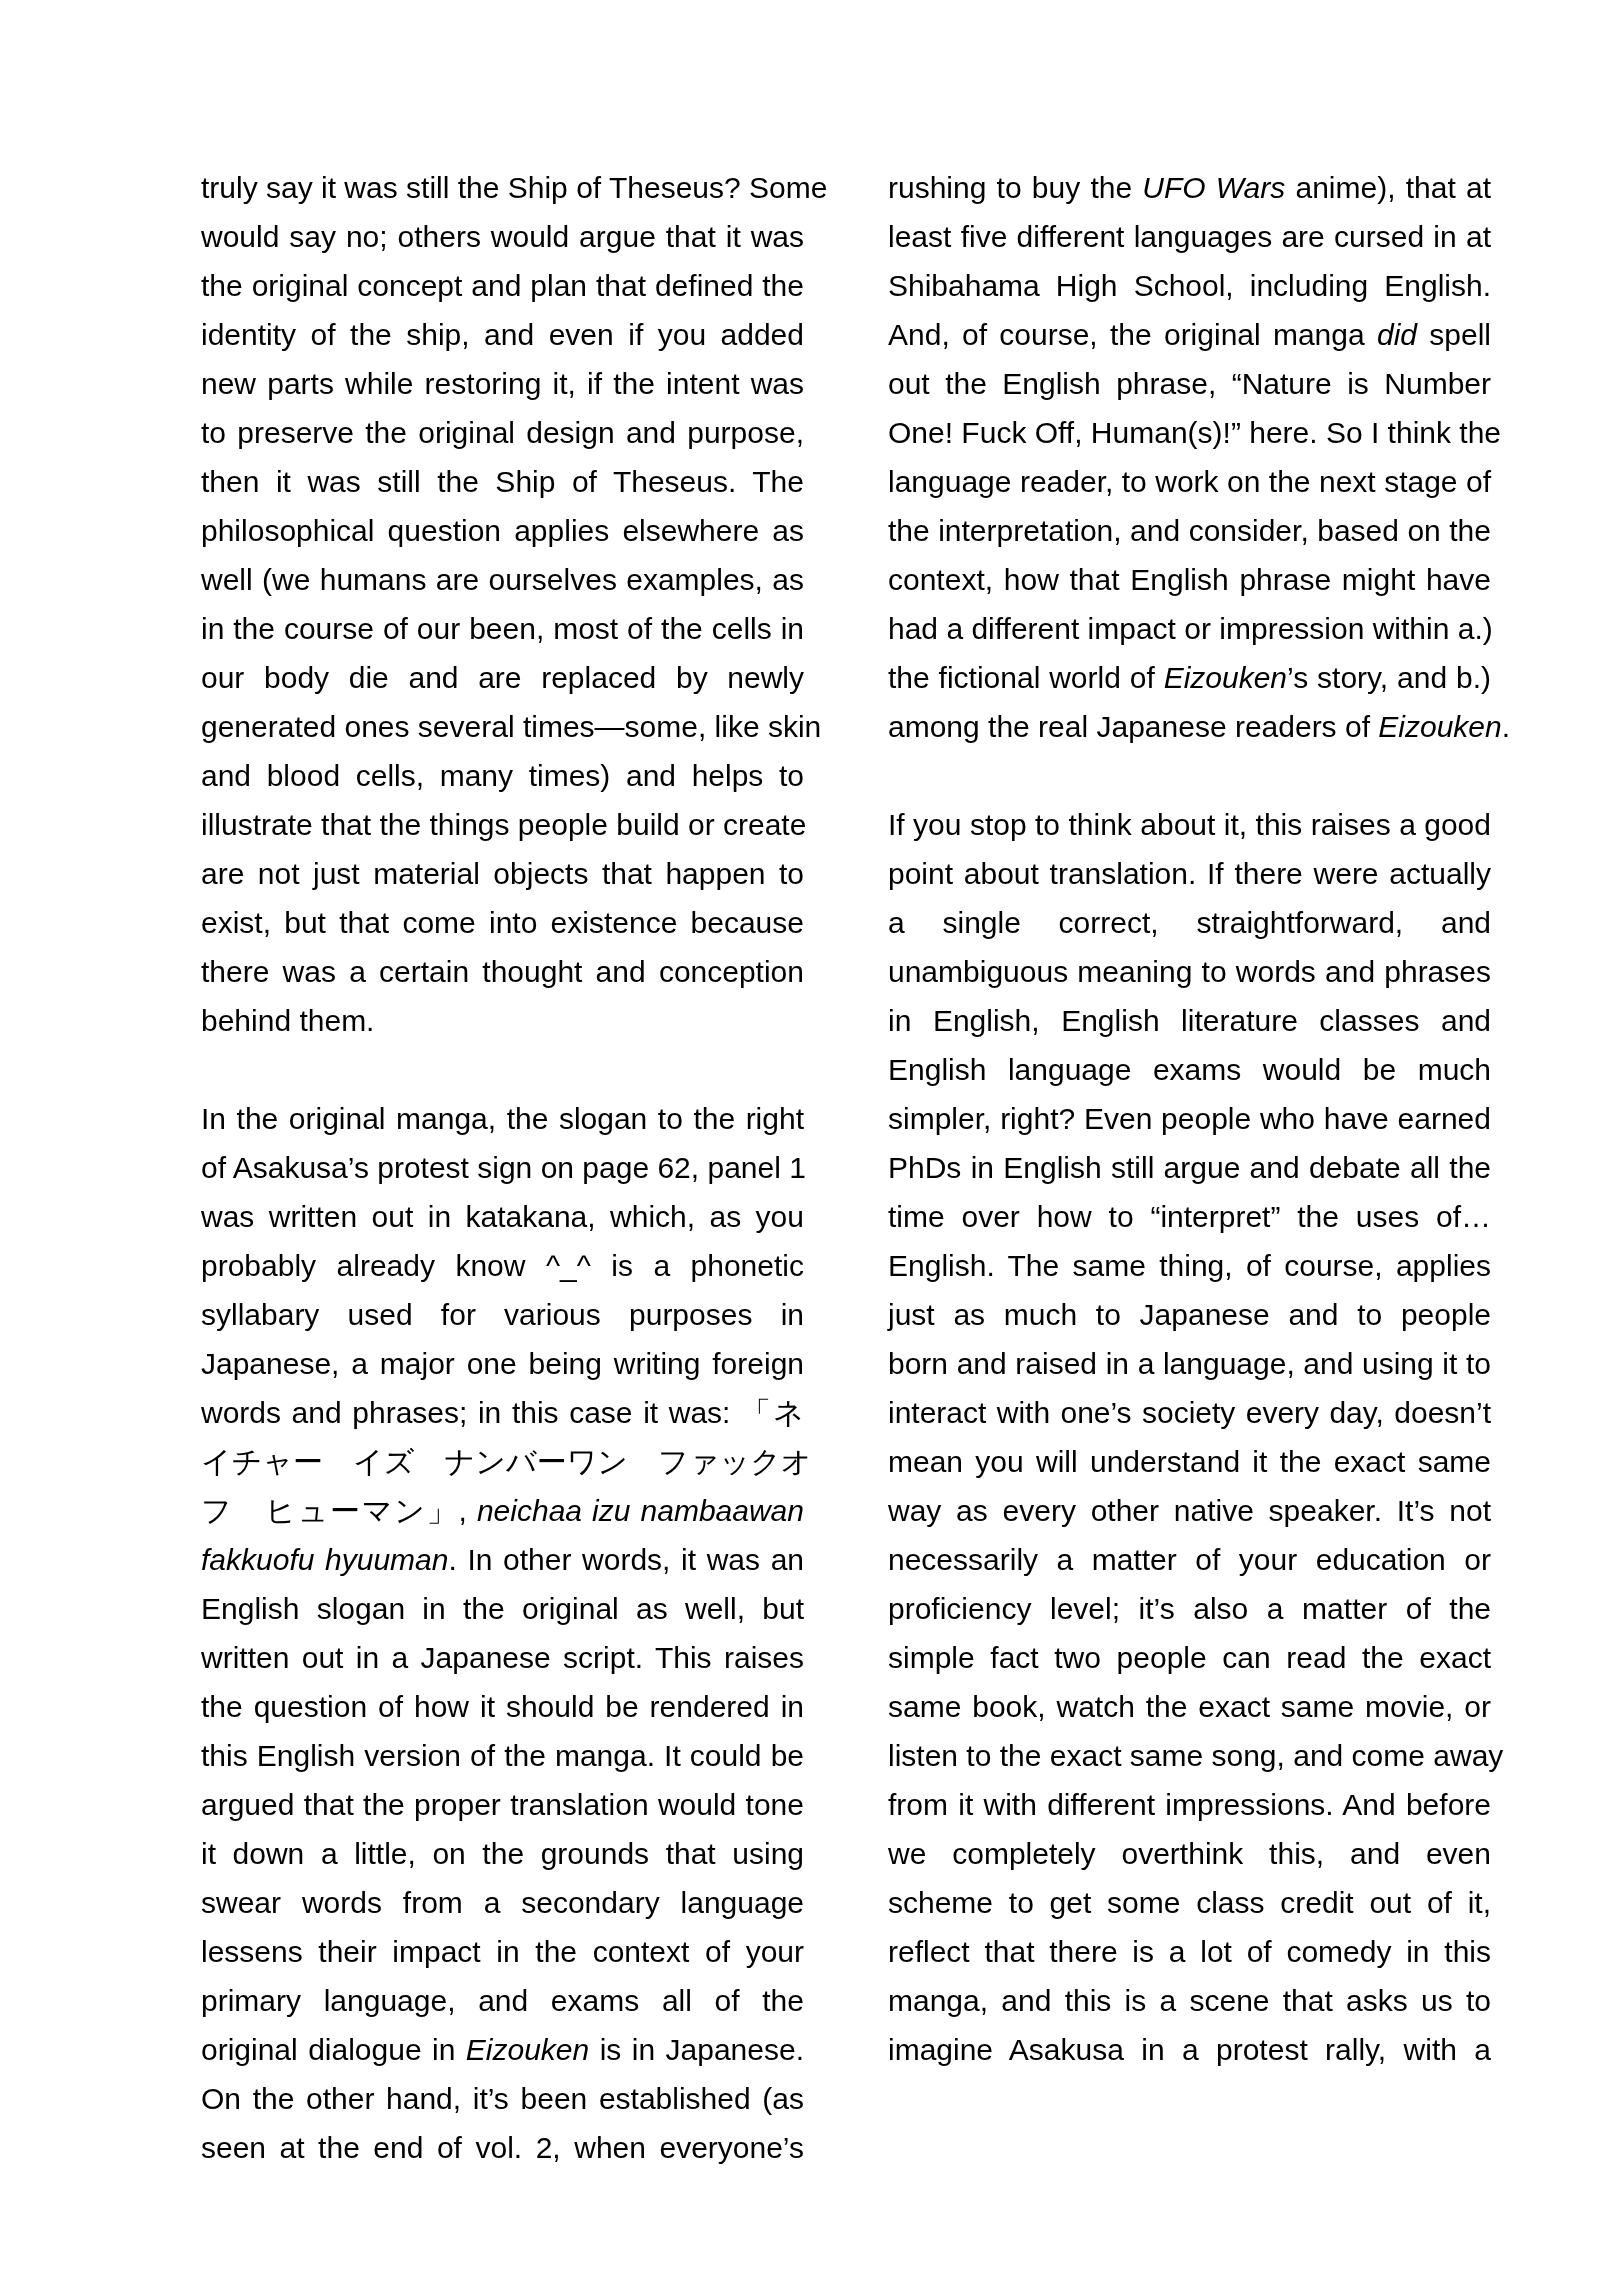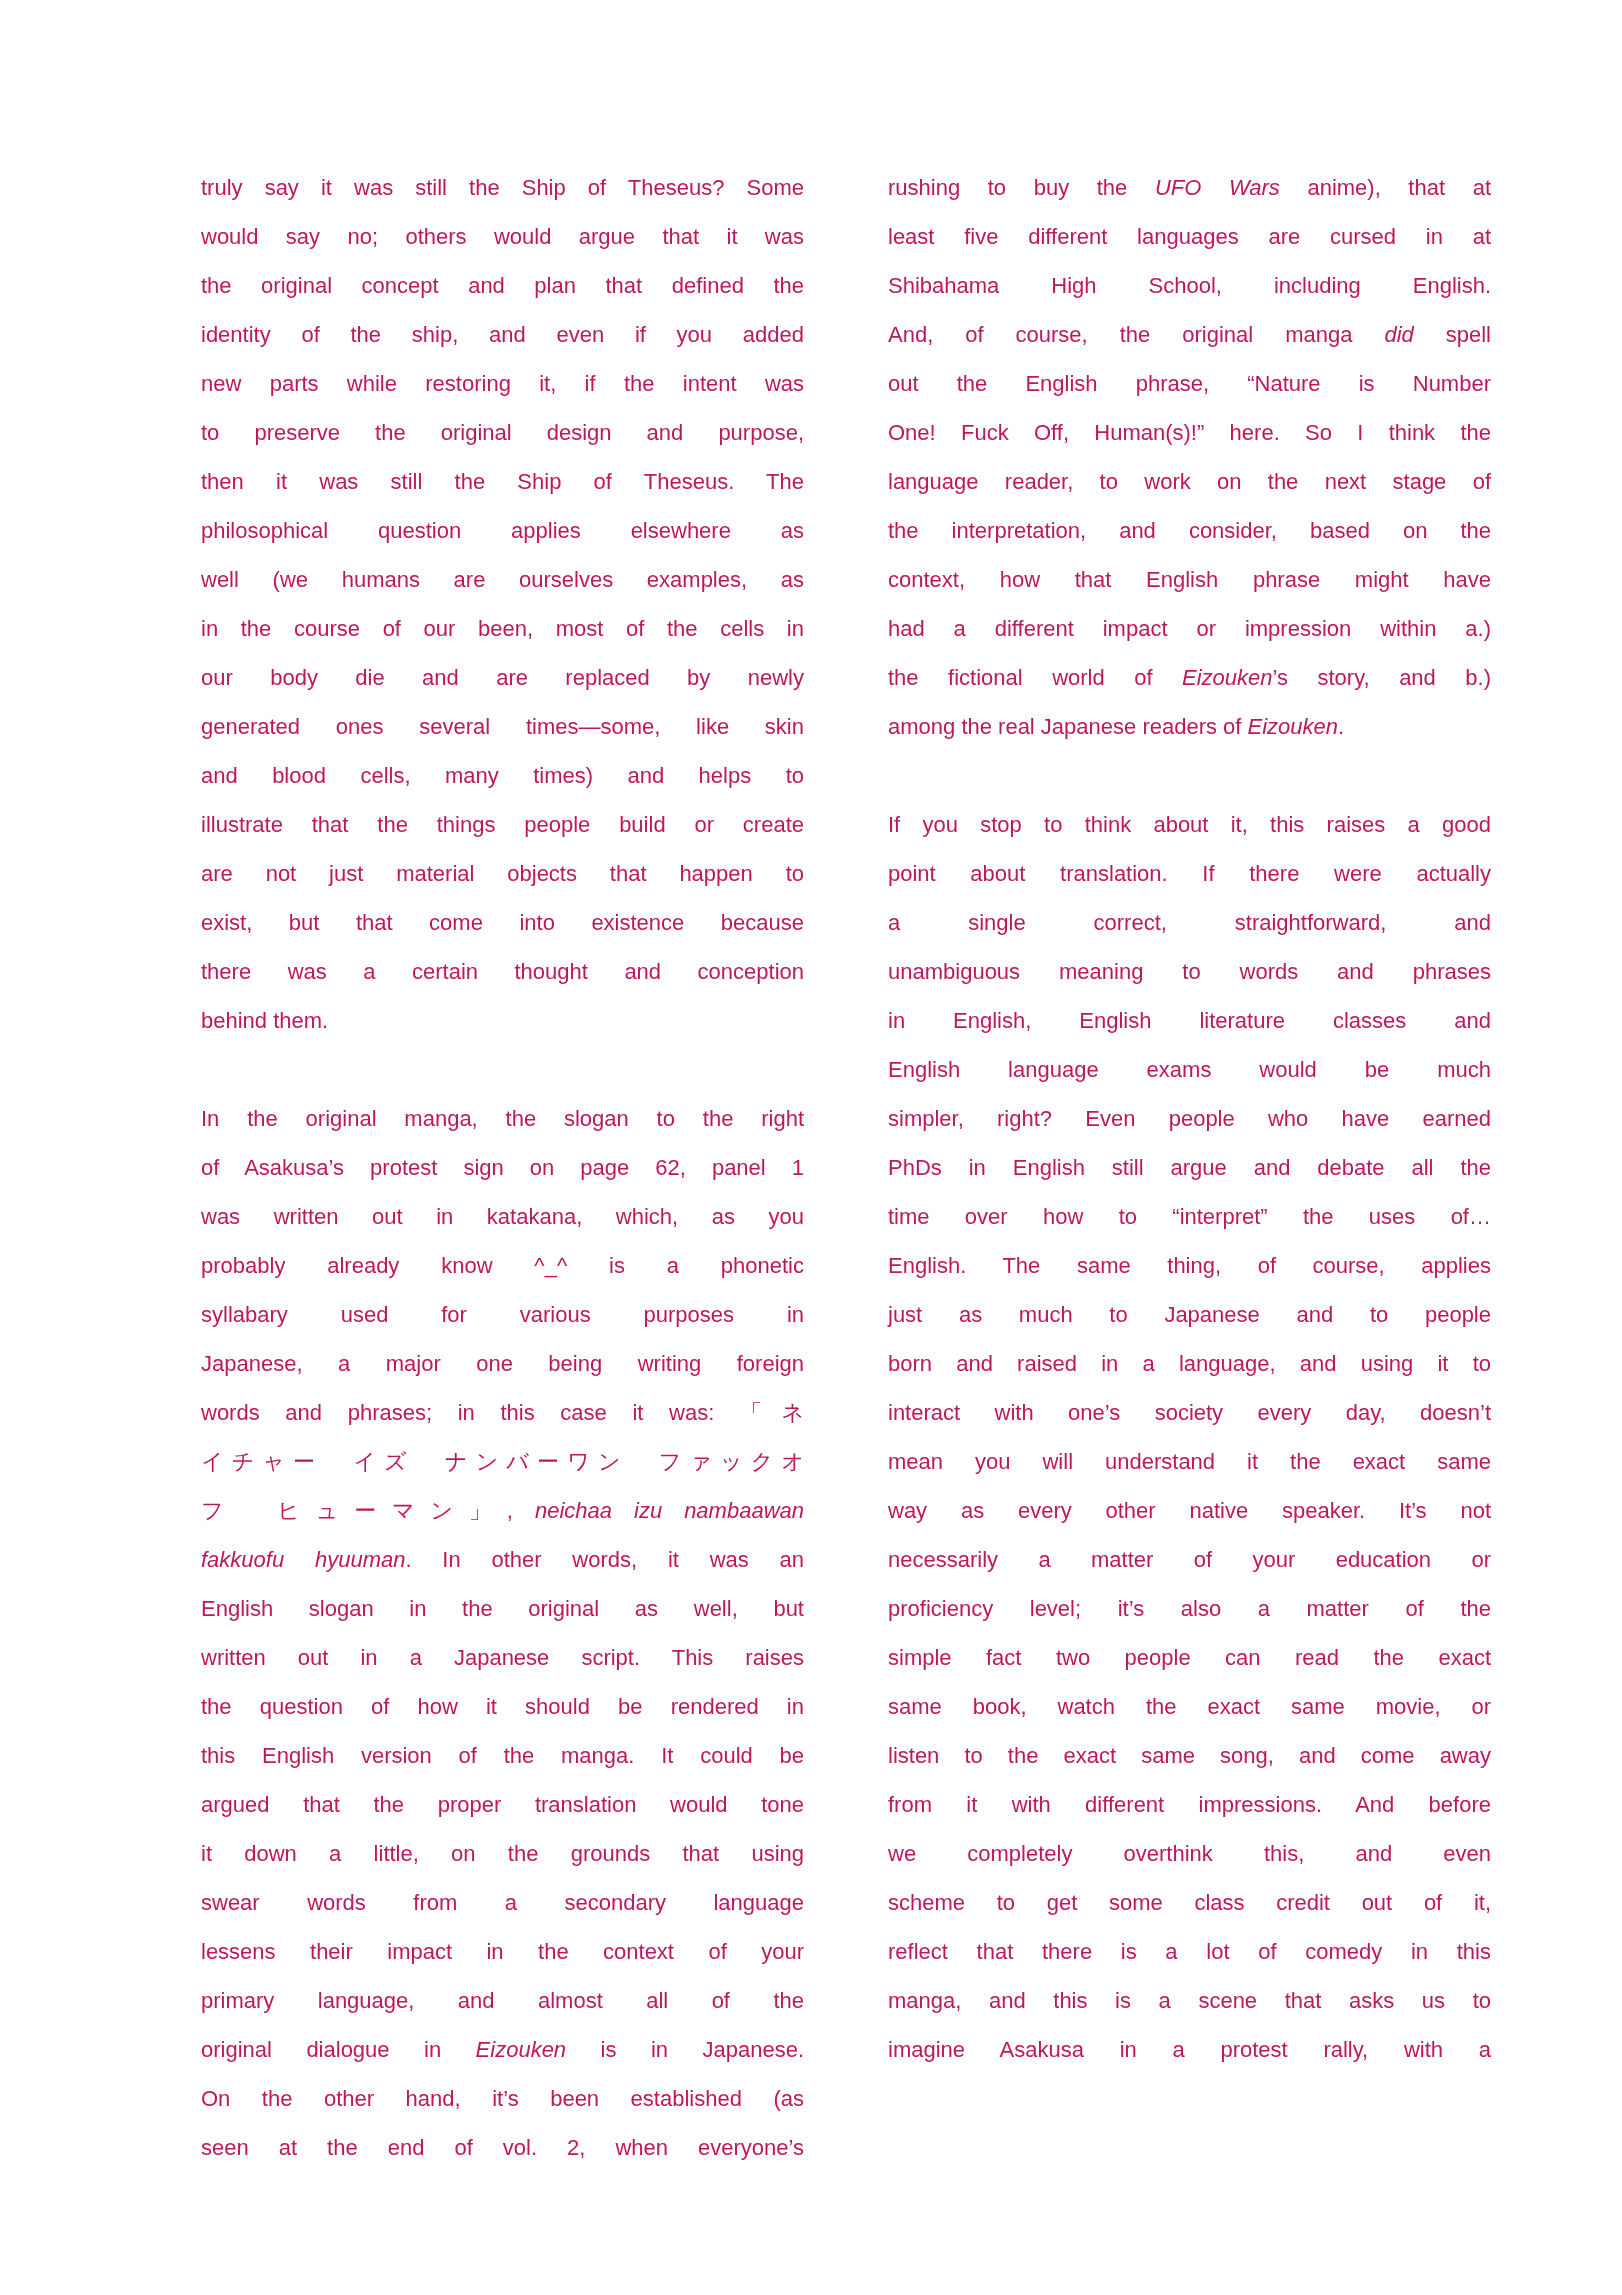--- a/index.html
+++ b/index.html
@@ -17,23 +17,23 @@
       position: absolute;
       left: 0; top: 0;
       width: 1623px;
       height: 2295px;
       background: #ffffff;
     }
     .column {
       position: absolute;
       top: 163px;
       width: 603px;
-      color: #be185d;
+      color: #000000;
       font-family: "Liberation Sans", sans-serif;
-      font-size: 22px;
+      font-size: 30px;
       line-height: 49px;
       text-align: justify;
       text-justify: inter-word;
       hyphens: none;
     }
     .col-left { left: 201px; }
     .col-right { left: 864px; margin-left: 24px; }
     .para {
       margin: 0 0 49px 0;
     }
@@ -88,21 +88,21 @@
         <span class="line"><span>フ　ヒューマン」, </span><em>neichaa izu nambaawan</em><span></span></span>
         <span class="line"><span></span><em>fakkuofu hyuuman</em><span>. In other words, it was an</span></span>
         <span class="line">English slogan in the original as well, but</span>
         <span class="line">written out in a Japanese script. This raises</span>
         <span class="line">the question of how it should be rendered in</span>
         <span class="line">this English version of the manga. It could be</span>
         <span class="line">argued that the proper translation would tone</span>
         <span class="line">it down a little, on the grounds that using</span>
         <span class="line">swear words from a secondary language</span>
         <span class="line">lessens their impact in the context of your</span>
-        <span class="line">primary language, and almost all of the</span>
+        <span class="line">primary language, and exams all of the</span>
         <span class="line"><span>original dialogue in </span><em>Eizouken</em><span> is in Japanese.</span></span>
         <span class="line">On the other hand, it’s been established (as</span>
         <span class="line">seen at the end of vol. 2, when everyone’s</span>
       </div>
     </div>
   <div class="column col-right" id="col-right">
       <div class="para">
         <span class="line"><span>rushing to buy the </span><em>UFO Wars</em><span> anime), that at</span></span>
         <span class="line">least five different languages are cursed in at</span>
         <span class="line">Shibahama High School, including English.</span>

